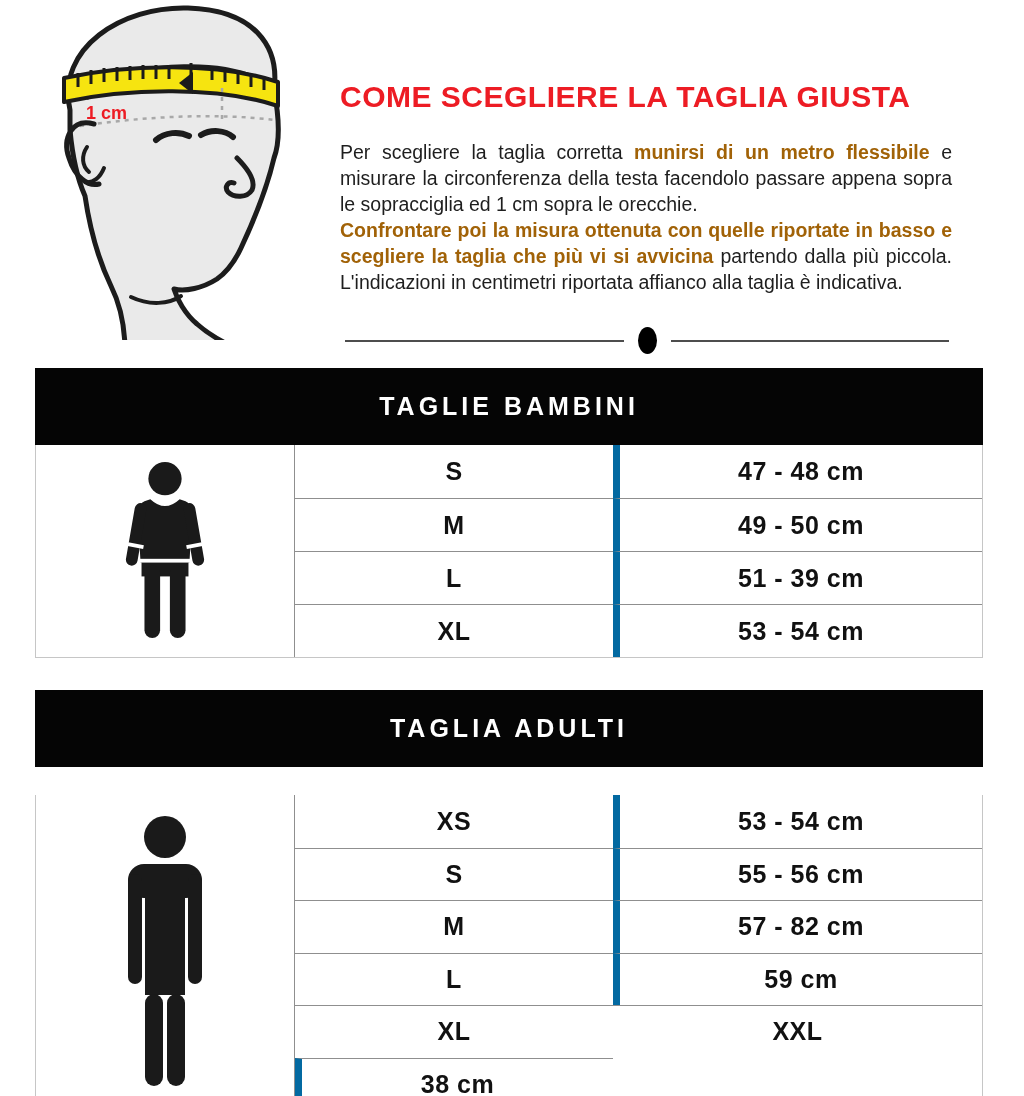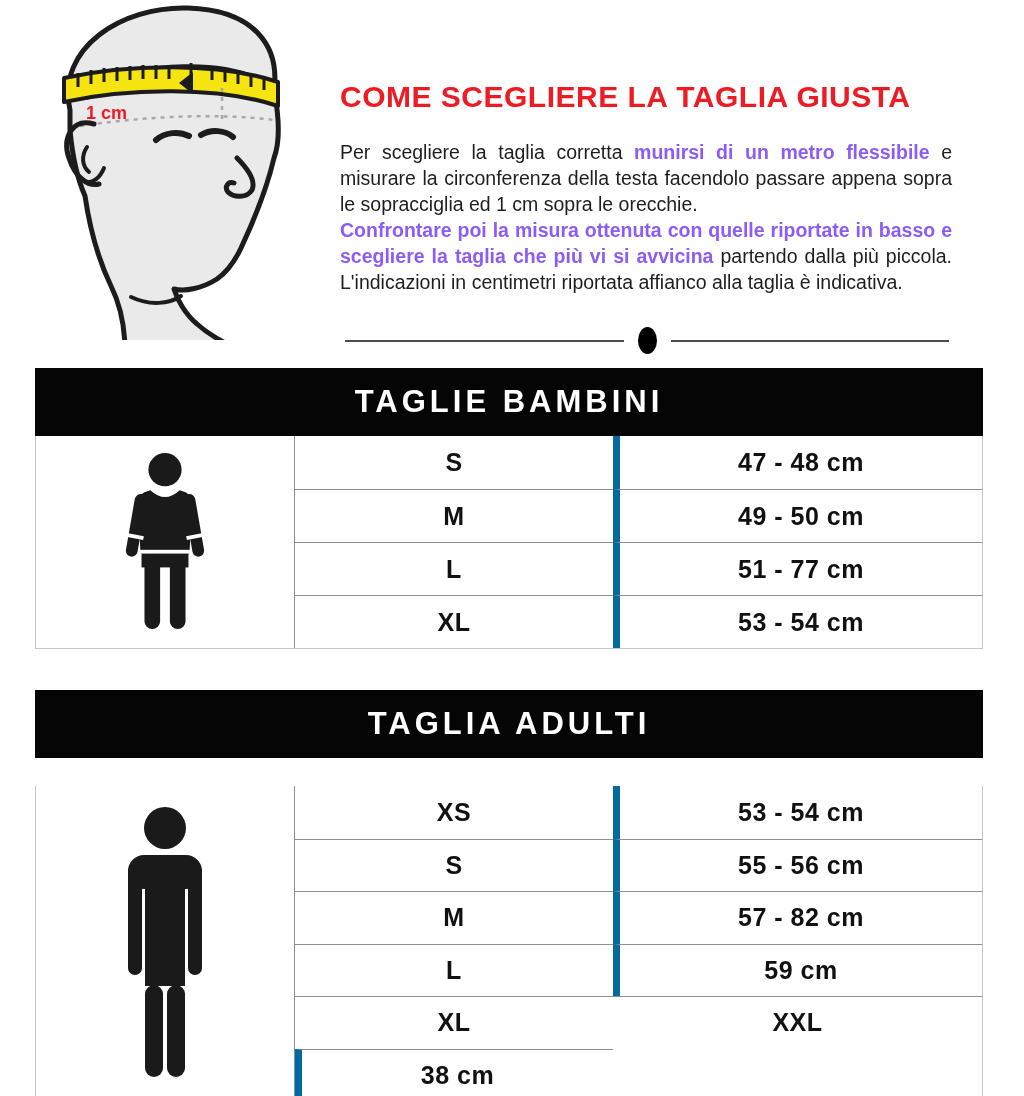--- a/index.html
+++ b/index.html
@@ -8,35 +8,35 @@
   .page { position:relative; width:1024px; height:1096px; background:#fff; overflow:hidden; }
 
   
   .head-illustration { position:absolute; left:28px; top:0; width:302px; height:340px; }
 
   
   .page-title { position:absolute; left:340px; top:80px; width:616px;
     font-size:30px; font-weight:800; letter-spacing:.5px; color:#ed1c24; white-space:nowrap; }
   .intro-text { position:absolute; left:340px; top:139px; width:612px;
     font-size:19.5px; line-height:26px; color:#1e1e1e; text-align:justify; }
-  .intro-text strong { font-weight:700; color:#8b5cf6; }
+  .intro-text strong { font-weight:700; color:#a16207; }
 
   
   .divider { position:absolute; left:345px; top:327px; width:604px; height:27px;
     display:flex; align-items:center; }
   .divider .line { flex:1; border-top:2px solid #4d4d4d; }
   .divider .dot { width:19px; height:27px; border-radius:50%; background:#000; margin:0 14px; flex:0 0 auto; }
 
   
   .size-table { position:absolute; left:35px; width:948px; }
   #kids-table   { top:368px; }
   #adults-table { top:690px; }
-  .table-header { height:68px; background:#050505; color:#fff;
+  .table-header { height:77px; background:#050505; color:#fff;
     display:flex; align-items:center; justify-content:center;
-    font-size:31px; font-weight:700; letter-spacing:4px; white-space:nowrap; }
+    font-size:25px; font-weight:700; letter-spacing:4px; white-space:nowrap; }
   .table-body { display:grid; grid-template-columns:259px 318px 369px;
     border:1px solid #c6c6c6; border-top:none; background:#fff; }
   #kids-table   .table-body { grid-auto-rows:53px; }
   #adults-table .table-body { grid-auto-rows:52.5px;margin-top:28px; }
   .icon-cell { grid-column:1; border-right:1px solid #8f8f8f;
     display:flex; align-items:center; justify-content:center; }
   #kids-table   .icon-cell { grid-row:1 / span 4; }
   #adults-table .icon-cell { grid-row:1 / span 6; }
   .cell { display:flex; align-items:center; justify-content:center;
     font-size:25px; font-weight:700; color:#111; letter-spacing:.5px; }
@@ -128,21 +128,21 @@
             <rect x="24" y="110" width="16" height="74" rx="8"></rect>
             <rect x="50" y="110" width="16" height="74" rx="8"></rect>
           </g>
         </svg>
       </div>
       <div class="cell size">S</div>
       <div class="cell range">47 - 48 cm</div>
       <div class="cell size rt">M</div>
       <div class="cell range rt">49 - 50 cm</div>
       <div class="cell size rt">L</div>
-      <div class="cell range rt">51 - 77 cm</div>
+      <div class="cell range rt">51 - 39 cm</div>
       <div class="cell size rt">XL</div>
       <div class="cell range rt">53 - 54 cm</div>
     </div>
   </section>
 
   <section class="size-table" id="adults-table">
     <header class="table-header">TAGLIA ADULTI</header>
     <div class="table-body">
       <div class="icon-cell">
         <svg width="100" height="284" viewBox="0 0 100 284" aria-hidden="true">

